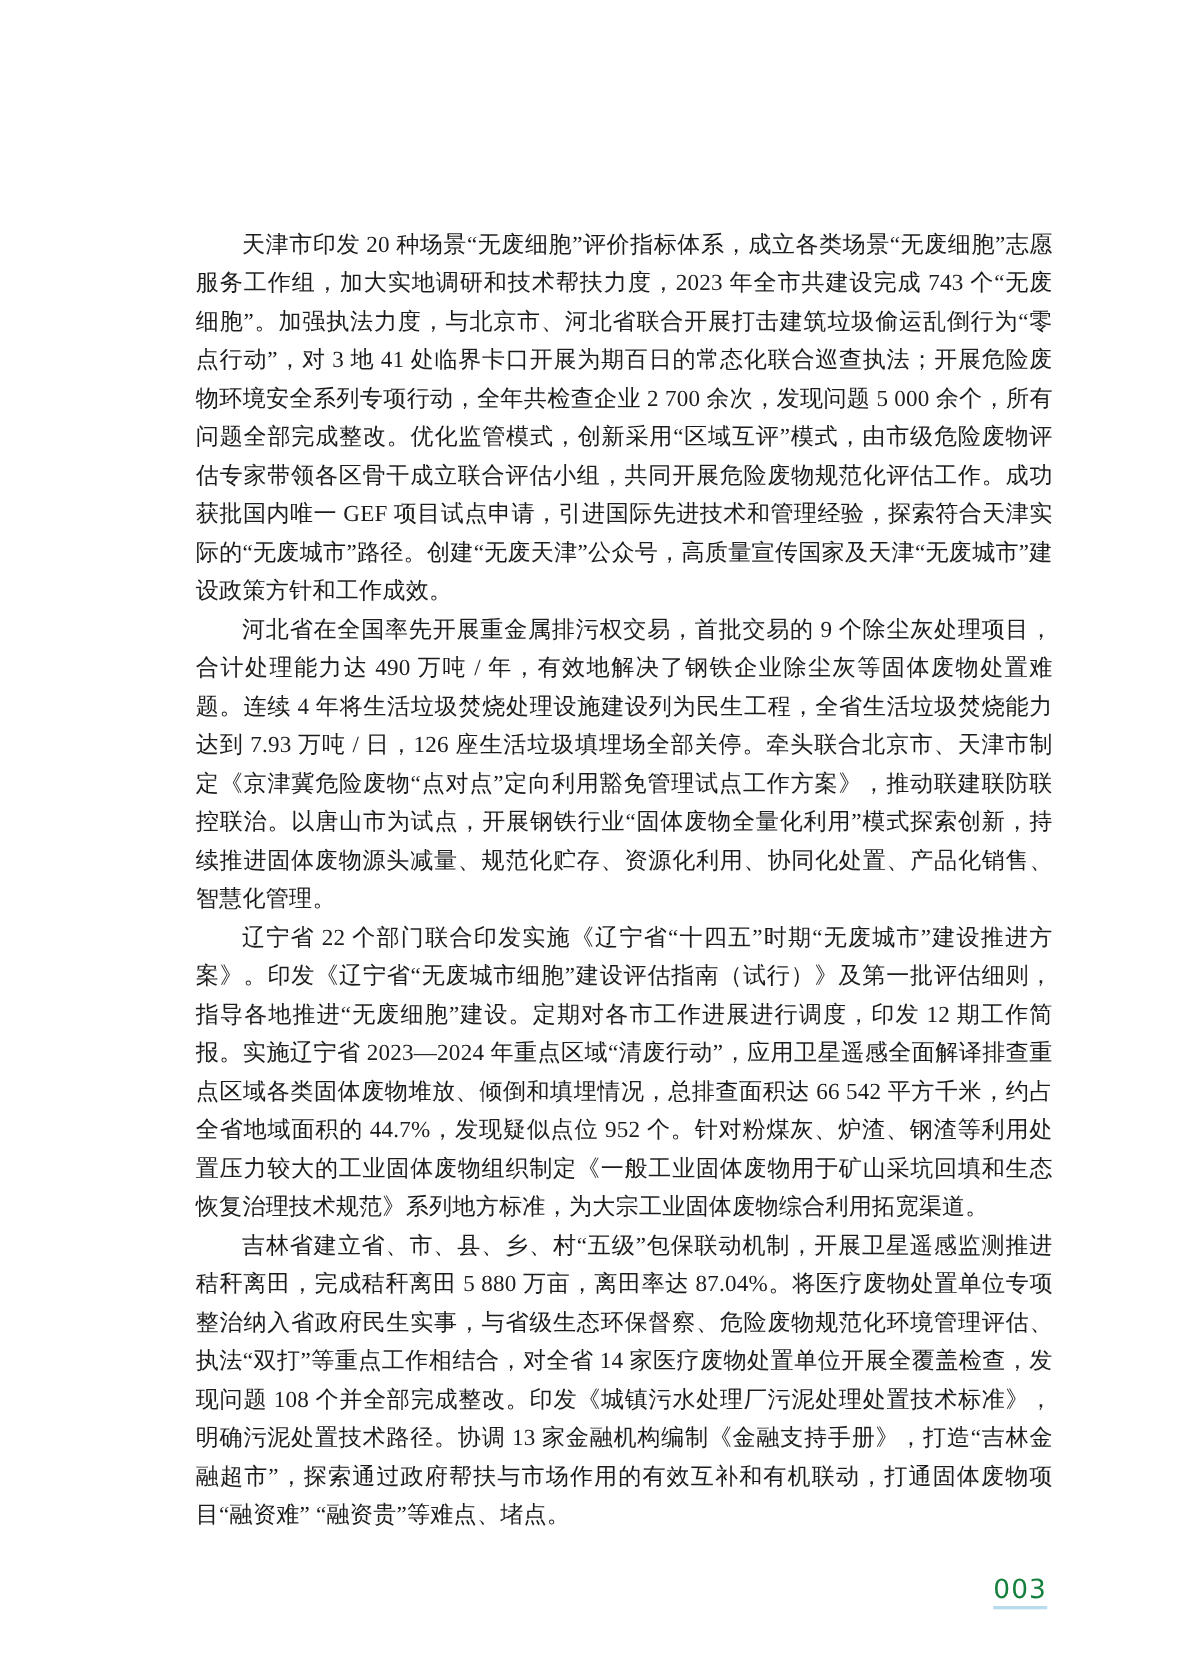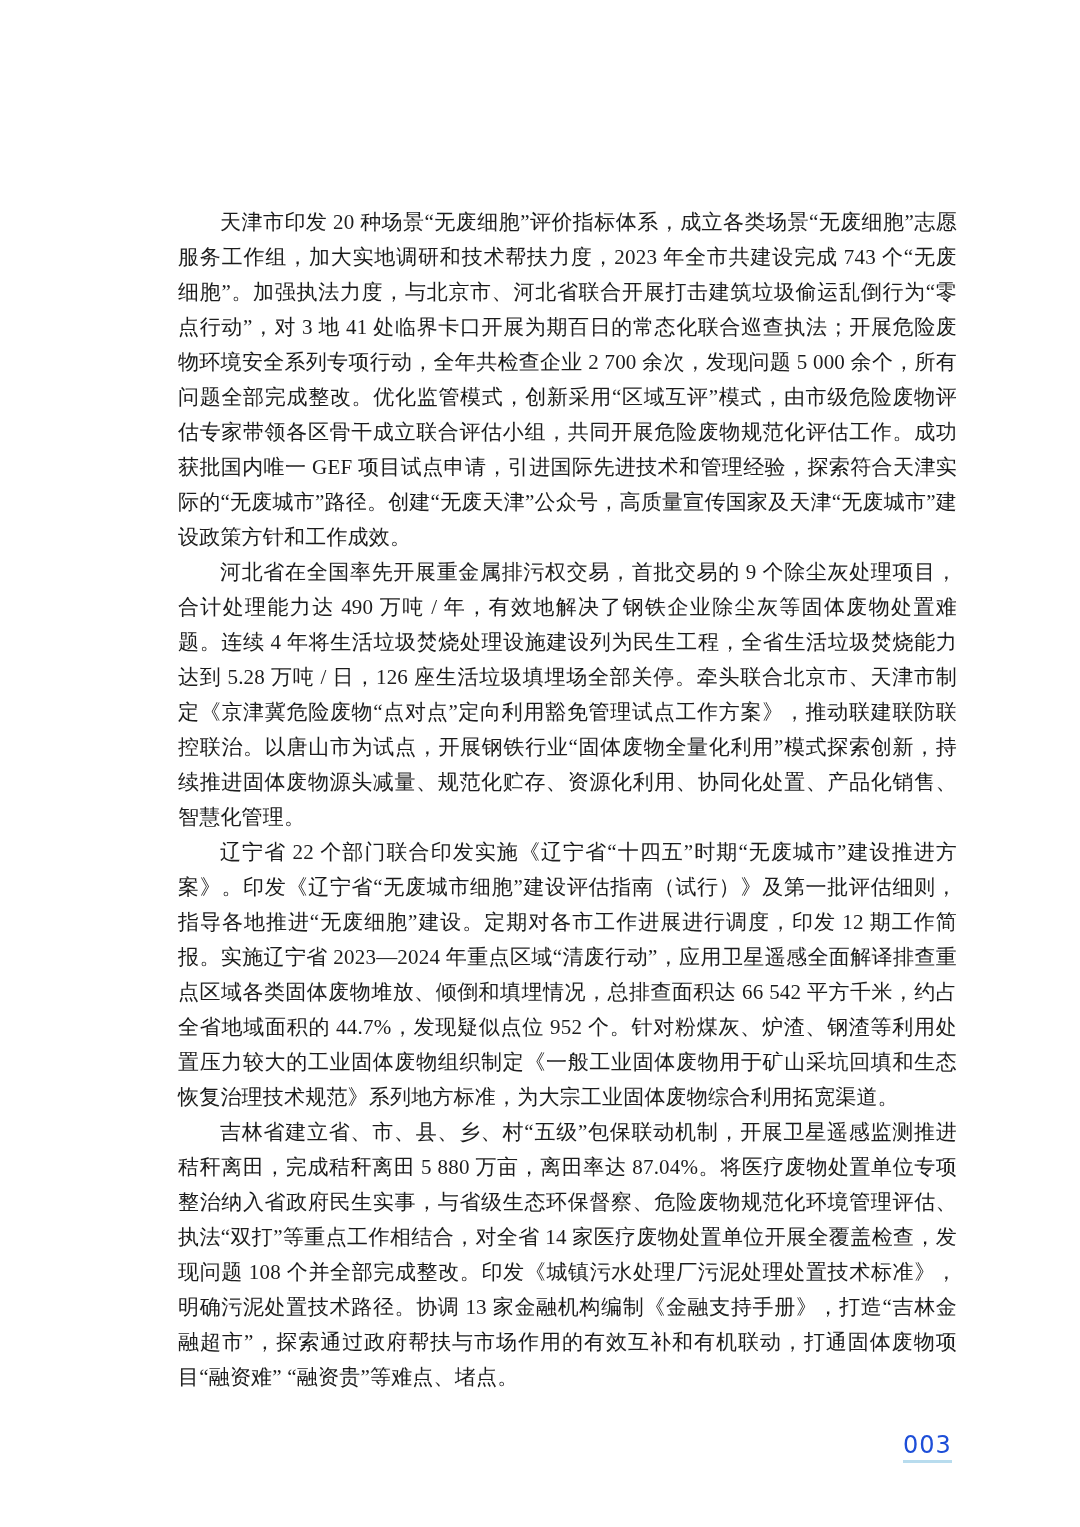--- a/index.html
+++ b/index.html
@@ -34,31 +34,31 @@
   .page-number {
     position: absolute;
     left: 903px;
     top: 1433px;
     min-width: 40px;
     text-align: center;
     font-family: "DejaVu Sans", "Liberation Sans", sans-serif;
     font-size: 24px;
     font-weight: 400;
     letter-spacing: 1px;
-    color: #1d4ed8;
+    color: #15803d;
     border-bottom: 3px solid #b8dcee;
     padding-bottom: 3px;
     line-height: 1;
   }
 </style>
 </head>
 <body>
 
 <div class="page">
   <div class="content">
     <p>天津市印发 20 种场景“无废细胞”评价指标体系，成立各类场景“无废细胞”志愿服务工作组，加大实地调研和技术帮扶力度，2023 年全市共建设完成 743 个“无废细胞”。加强执法力度，与北京市、河北省联合开展打击建筑垃圾偷运乱倒行为“零点行动”，对 3 地 41 处临界卡口开展为期百日的常态化联合巡查执法；开展危险废物环境安全系列专项行动，全年共检查企业 2 700 余次，发现问题 5 000 余个，所有问题全部完成整改。优化监管模式，创新采用“区域互评”模式，由市级危险废物评估专家带领各区骨干成立联合评估小组，共同开展危险废物规范化评估工作。成功获批国内唯一 GEF 项目试点申请，引进国际先进技术和管理经验，探索符合天津实际的“无废城市”路径。创建“无废天津”公众号，高质量宣传国家及天津“无废城市”建设政策方针和工作成效。</p>
-    <p>河北省在全国率先开展重金属排污权交易，首批交易的 9 个除尘灰处理项目，合计处理能力达 490 万吨 / 年，有效地解决了钢铁企业除尘灰等固体废物处置难题。连续 4 年将生活垃圾焚烧处理设施建设列为民生工程，全省生活垃圾焚烧能力达到 5.28 万吨 / 日，126 座生活垃圾填埋场全部关停。牵头联合北京市、天津市制定《京津冀危险废物“点对点”定向利用豁免管理试点工作方案》，推动联建联防联控联治。以唐山市为试点，开展钢铁行业“固体废物全量化利用”模式探索创新，持续推进固体废物源头减量、规范化贮存、资源化利用、协同化处置、产品化销售、智慧化管理。</p>
+    <p>河北省在全国率先开展重金属排污权交易，首批交易的 9 个除尘灰处理项目，合计处理能力达 490 万吨 / 年，有效地解决了钢铁企业除尘灰等固体废物处置难题。连续 4 年将生活垃圾焚烧处理设施建设列为民生工程，全省生活垃圾焚烧能力达到 7.93 万吨 / 日，126 座生活垃圾填埋场全部关停。牵头联合北京市、天津市制定《京津冀危险废物“点对点”定向利用豁免管理试点工作方案》，推动联建联防联控联治。以唐山市为试点，开展钢铁行业“固体废物全量化利用”模式探索创新，持续推进固体废物源头减量、规范化贮存、资源化利用、协同化处置、产品化销售、智慧化管理。</p>
     <p>辽宁省 22 个部门联合印发实施《辽宁省“十四五”时期“无废城市”建设推进方案》。印发《辽宁省“无废城市细胞”建设评估指南（试行）》及第一批评估细则，指导各地推进“无废细胞”建设。定期对各市工作进展进行调度，印发 12 期工作简报。实施辽宁省 2023—2024 年重点区域“清废行动”，应用卫星遥感全面解译排查重点区域各类固体废物堆放、倾倒和填埋情况，总排查面积达 66 542 平方千米，约占全省地域面积的 44.7%，发现疑似点位 952 个。针对粉煤灰、炉渣、钢渣等利用处置压力较大的工业固体废物组织制定《一般工业固体废物用于矿山采坑回填和生态恢复治理技术规范》系列地方标准，为大宗工业固体废物综合利用拓宽渠道。</p>
     <p>吉林省建立省、市、县、乡、村“五级”包保联动机制，开展卫星遥感监测推进秸秆离田，完成秸秆离田 5 880 万亩，离田率达 87.04%。将医疗废物处置单位专项整治纳入省政府民生实事，与省级生态环保督察、危险废物规范化环境管理评估、执法“双打”等重点工作相结合，对全省 14 家医疗废物处置单位开展全覆盖检查，发现问题 108 个并全部完成整改。印发《城镇污水处理厂污泥处理处置技术标准》，明确污泥处置技术路径。协调 13 家金融机构编制《金融支持手册》，打造“吉林金融超市”，探索通过政府帮扶与市场作用的有效互补和有机联动，打通固体废物项目“融资难” “融资贵”等难点、堵点。</p>
   </div>
 
   <div class="page-number">003</div>
 </div>
 
 </body></html>

